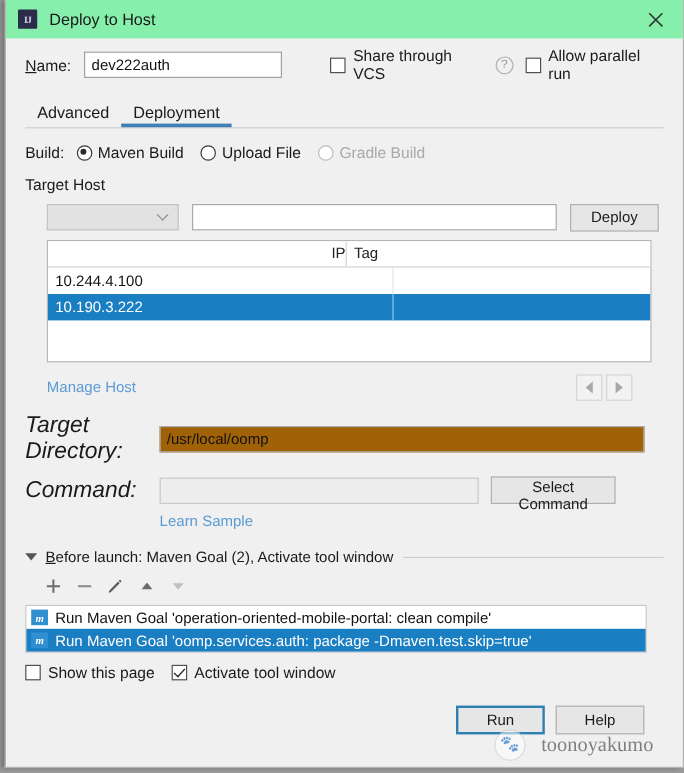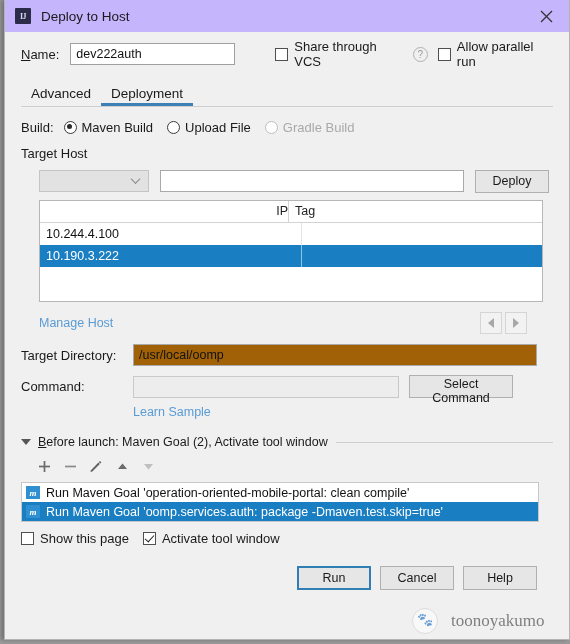--- a/index.html
+++ b/index.html
@@ -16,21 +16,21 @@
     width: 566px; height: 640px;
     background: #f0f0f0;
     border: 1px solid #b4b4b4;
     border-top: none;
     box-shadow: -3px 0 4px rgba(0,0,0,0.25);
   }
   
   #titlebar {
     position: relative;
     height: 32px;
-    background: #c4b5fd;
+    background: #86efac;
     display: flex;
     align-items: center;
     padding: 0 6px 0 10px;
   }
   #ij-icon {
     width: 16px; height: 16px;
     background: #2b2b4a;
     border-radius: 1px;
     position: relative;
     flex: 0 0 auto;
@@ -209,21 +209,21 @@
   #thead { display: flex; height: 22px; background: #fff; border-bottom: 1px solid #d3d3d3; }
   #thead .th {
     font-size: 12.5px;
     color: #222;
     padding: 3px 0 0 6px;
   }
   #thead .th.ip { width: 249px; border-right: 1px solid #d3d3d3; text-align: right; }
   #thead .th.tag { flex: 1; }
   .trow { display: flex; height: 22px; align-items: center; }
   .trow .td { font-size: 12.5px; color: #111; padding-left: 6px; height: 22px; line-height: 22px; }
-  .trow .td.ip { width: 262px; border-right: 1px solid #e4e4e4; }
+  .trow .td.ip { width: 288px; border-right: 1px solid #e4e4e4; }
   .trow .td.tag { flex: 1; }
   .trow.selected { background: #1a7ec2; }
   .trow.selected .td { color: #fff; }
   .trow.selected .td.ip { border-right: 1px solid #8fc4e6; }
 
   
   #manage-row { margin-top: 10px; margin-left: 18px; display: flex; align-items: center; height: 22px; }
   #manage-host { font-size: 12.5px; color: #5a9bd4; }
   #pager { margin-left: auto; margin-right: 26px; display: flex; }
   .pbtn {
@@ -231,21 +231,21 @@
     border: 1px solid #d5d5d5;
     background: #f2f2f2;
     display: flex; align-items: center; justify-content: center;
   }
   .pbtn + .pbtn { margin-left: 3px; }
   .tri-l { width: 0; height: 0; border-top: 5px solid transparent; border-bottom: 5px solid transparent; border-right: 6px solid #a8a8a8; }
   .tri-r { width: 0; height: 0; border-top: 5px solid transparent; border-bottom: 5px solid transparent; border-left: 6px solid #a8a8a8; }
 
   
   #dir-row { margin-top: 10px; display: flex; align-items: center; }
-  .flabel { font-size: 13px; color: #1a1a1a; width: 112px; flex: 0 0 auto; }
+  .flabel { font-size: 19px; color: #1a1a1a; width: 112px; flex: 0 0 auto; font-style: italic; }
   #dir-input {
     width: 404px; height: 22px;
     border: 1px solid #a9a9a9;
     background: #a16207;
     font-family: "Liberation Sans", sans-serif;
     font-size: 12.5px;
     padding: 0 5px;
     outline: none;
     color: #111;
   }
@@ -516,21 +516,20 @@
         <span>Show this page</span>
       </span>
       <span class="cbwrap" id="activate-cb">
         <span class="cbox checked"></span>
         <span>Activate tool window</span>
       </span>
     </div>
 
     <div id="btnbar">
       <button class="dbtn primary">Run</button>
-      <button class="dbtn">Cancel</button>
       <button class="dbtn">Help</button>
     </div>
 
   </div>
 
   <div id="watermark">
     <div id="wm-logo"></div>
     <div id="wm-text">toonoyakumo</div>
   </div>
 

